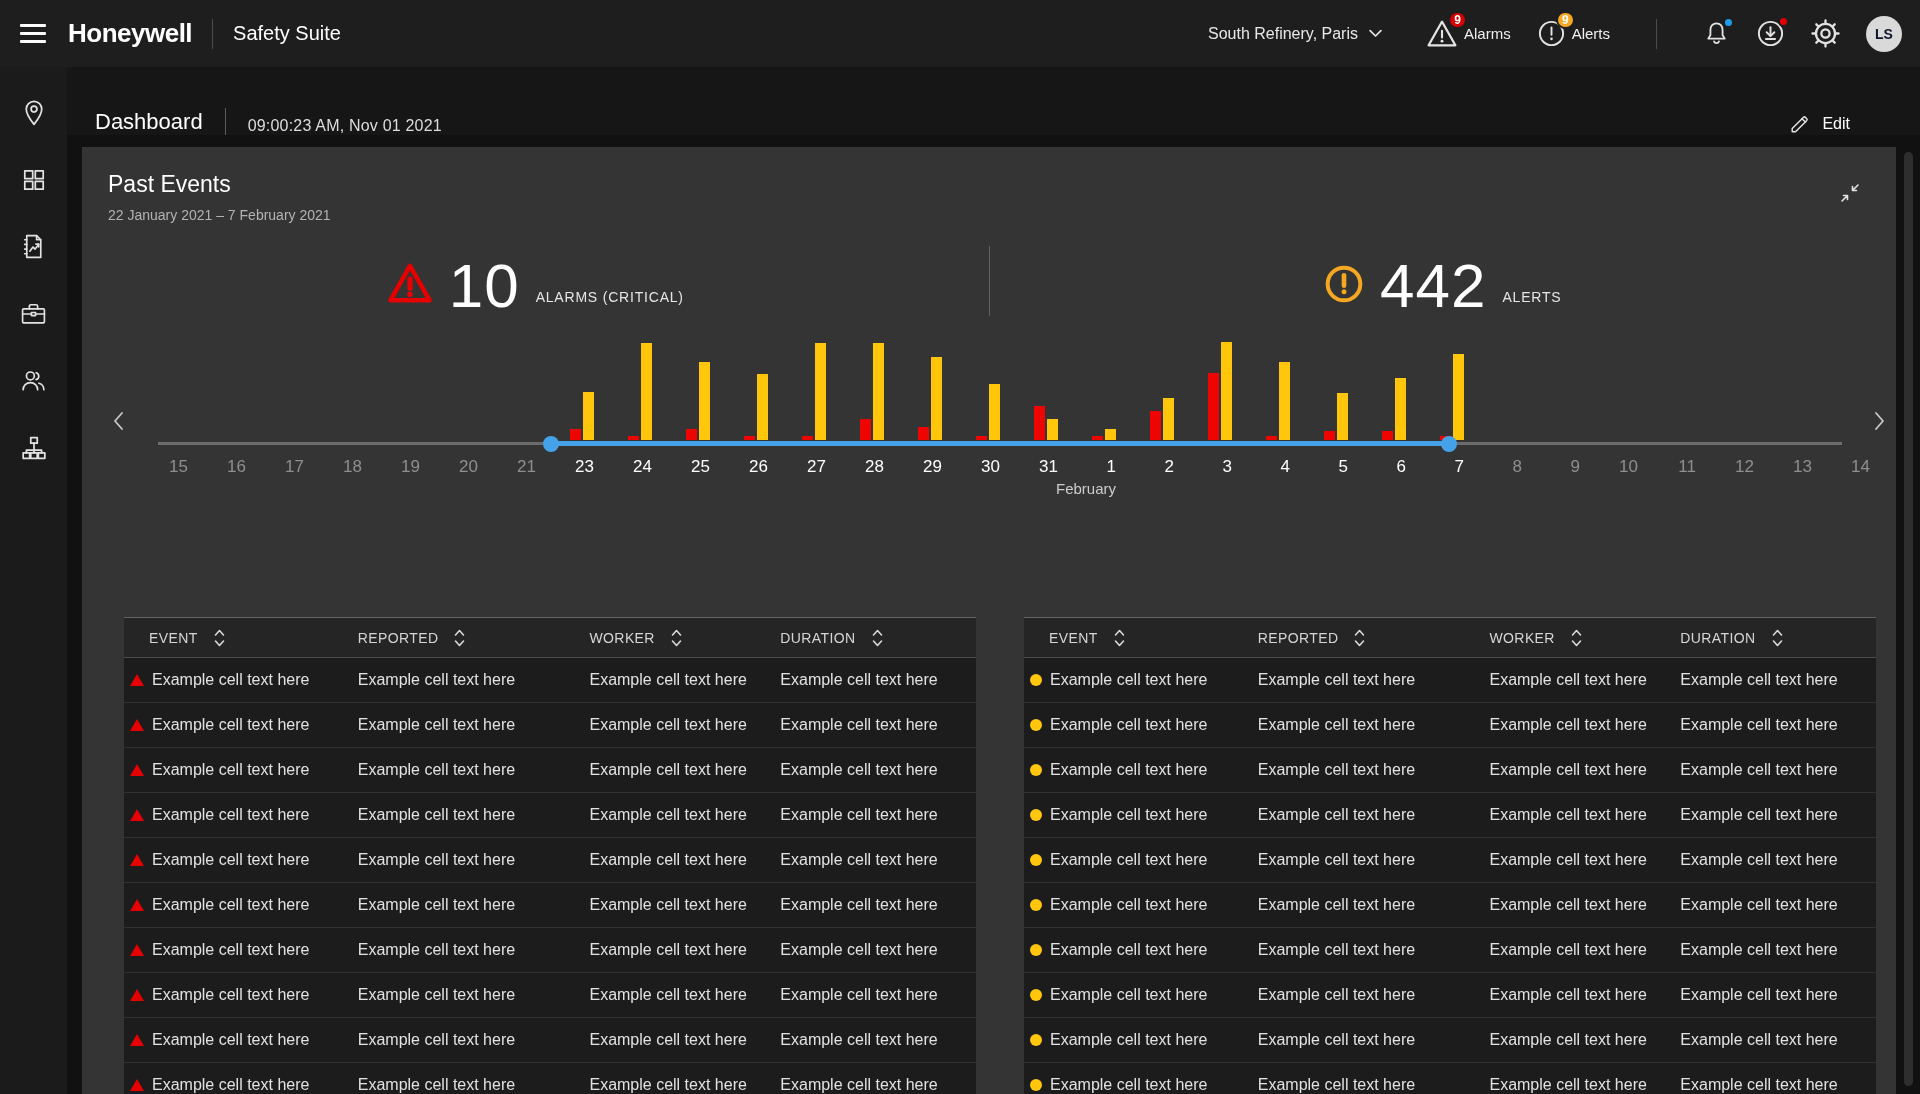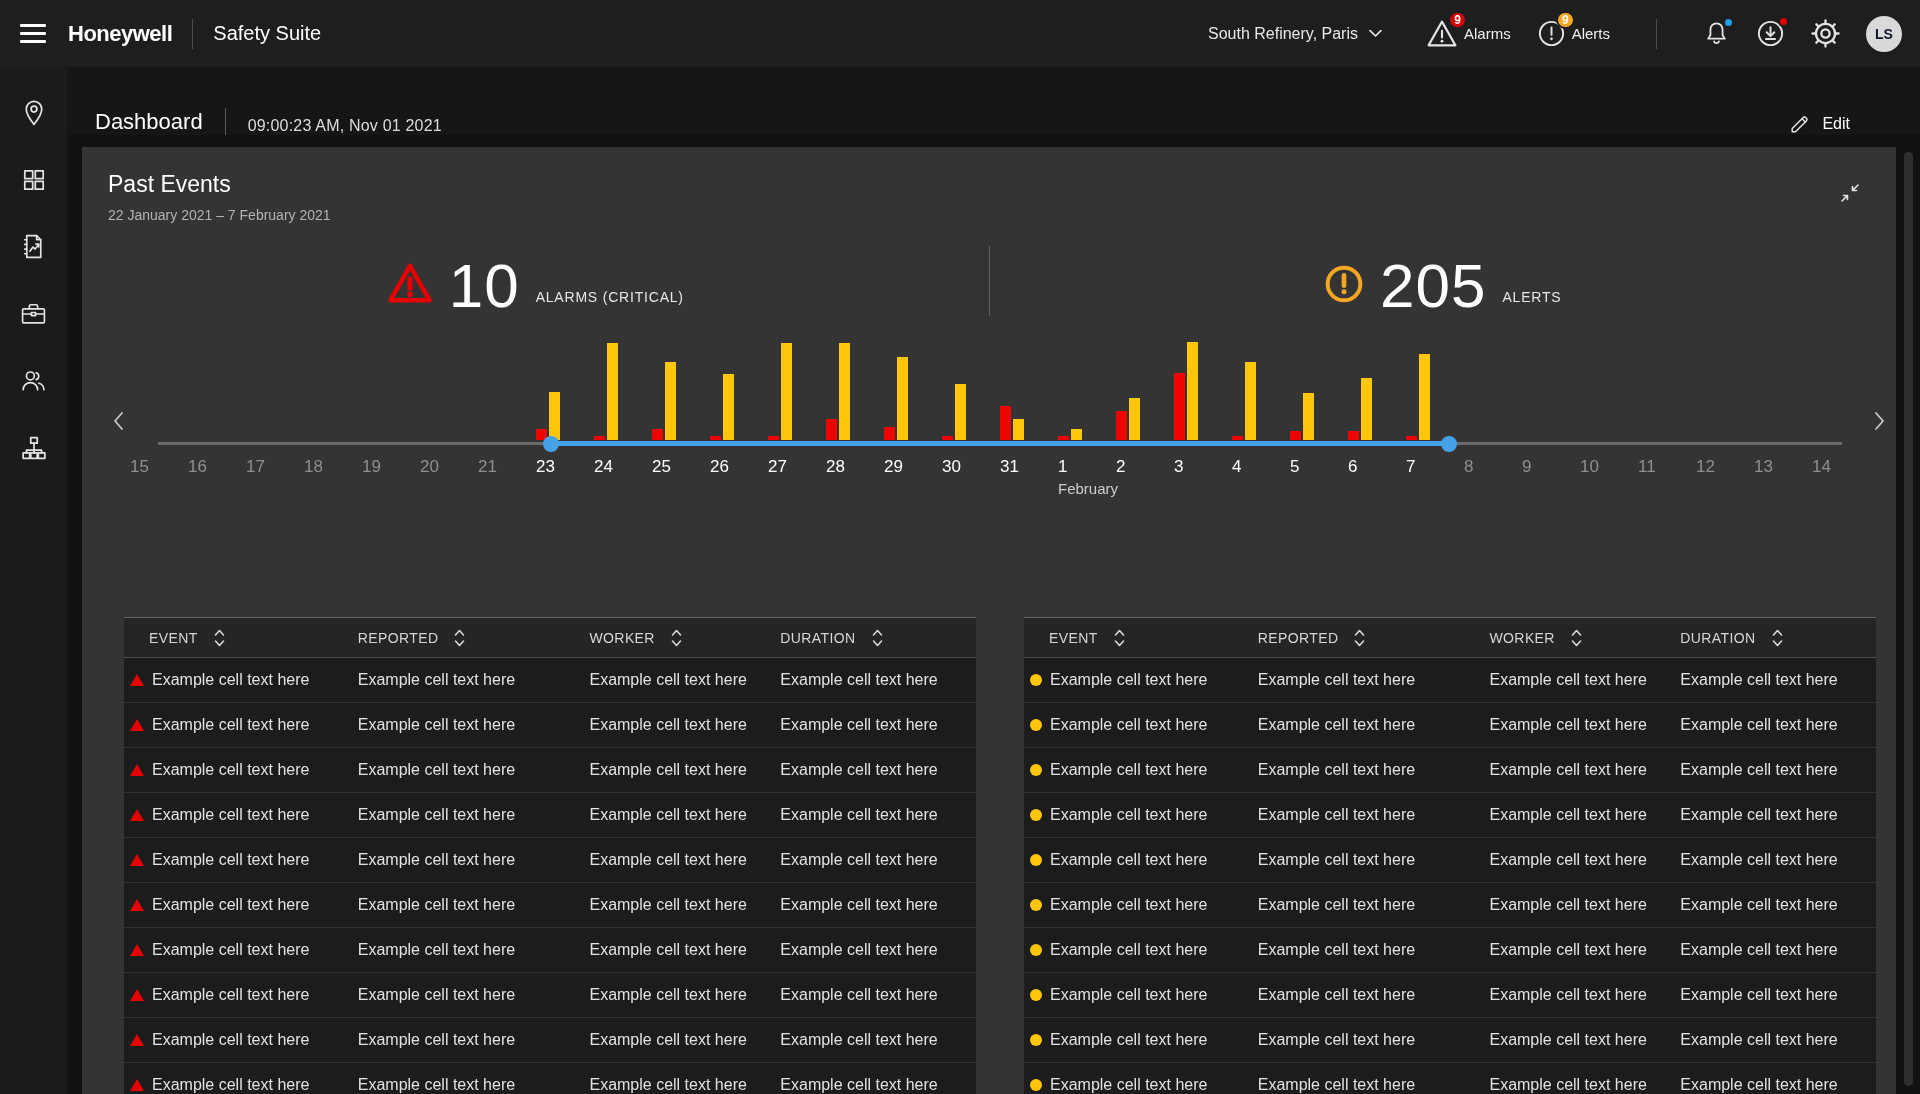--- a/index.html
+++ b/index.html
@@ -8,21 +8,21 @@
   button{font-family:inherit}
   .ico{stroke:#E3E3E3;fill:none;stroke-width:1.6;stroke-linecap:round;stroke-linejoin:round}
 
   
   .topbar{height:67px;background:#1E1E1E;display:flex;align-items:center;
     justify-content:space-between;padding:0 18px 0 20px;position:relative;z-index:3}
   .tb-left{display:flex;align-items:center}
   .hamburger{width:26px;height:19px;display:flex;flex-direction:column;justify-content:space-between;
     background:none;border:none;cursor:pointer}
   .hamburger span{display:block;height:2.6px;background:#fff;border-radius:1px}
-  .logo{font-size:22px;font-weight:700;letter-spacing:-.5px;margin-left:22px}
+  .logo{font-size:26px;font-weight:700;letter-spacing:-.5px;margin-left:22px}
   .vdiv{width:1px;height:30px;background:#4D4D4D;margin:0 20px}
   .suite{font-size:20px;font-weight:400}
   .tb-right{display:flex;align-items:center;gap:26px}
   .loc{display:flex;align-items:center;gap:11px;font-size:16px;color:#E8E8E8;
     background:none;border:none;cursor:pointer;margin-right:18px}
   .hdr-alert{display:flex;align-items:center;gap:6px;font-size:15px;color:#EFEFEF;
     background:none;border:none;cursor:pointer}
   .iconwrap{position:relative;display:inline-flex}
   .badge{position:absolute;top:-8px;right:-9px;min-width:18px;height:18px;padding:0 4px;
     border-radius:9px;display:flex;align-items:center;justify-content:center;
@@ -66,21 +66,21 @@
   .stat svg{margin-bottom:11px}
   .stat-num{font-size:62px;font-weight:300;line-height:.94;letter-spacing:1px}
   .stat-lbl{font-size:14px;color:#E6E6E6;letter-spacing:.8px;margin-bottom:10px}
   .stat-div{width:1px;background:#616161;height:70px;align-self:center}
   .ico-red{stroke:#E60000;stroke-width:2.4}
   .ico-amber{stroke:#F5A623;stroke-width:2.4}
 
   
   .chart{position:relative;height:172px;margin-top:22px}
   .cells{position:absolute;left:48px;right:26px;top:0;bottom:0;display:flex}
-  .chart-cell{flex:1;display:flex;flex-direction:column;align-items:flex-start;position:relative;cursor:pointer}
+  .chart-cell{flex:1;display:flex;flex-direction:column;align-items:flex-end;position:relative;cursor:pointer}
   .bars{height:103px;display:flex;align-items:flex-end;gap:2px}
   .bar{width:11px;flex:none}
   .bar-red{background:#EE0400}
   .bar-yellow{background:#FFC60B}
   .gray-line{position:absolute;top:105px;height:3px;background:#6B6B6B}
   .sel-line{position:absolute;top:104px;height:5px;background:#45A2E8;border-radius:3px}
   .range-dot{position:absolute;top:99px;width:16px;height:16px;border-radius:50%;background:#45A2E8}
   .tick-label{margin-top:17px;font-size:17px;color:#8F8F8F}
   .tick-label.sel{color:#FFF}
   .month-label{position:absolute;top:143px;font-size:15px;color:#CCC;white-space:nowrap}
@@ -271,21 +271,21 @@
           <span class="stat-num">10</span>
           <span class="stat-lbl">ALARMS (CRITICAL)</span>
         </div>
         <div class="stat-div"></div>
         <div class="stat">
           <svg class="ico ico-amber" width="40" height="40" viewBox="0 0 24 24">
             <circle cx="12" cy="12" r="9.8"></circle>
               <line x1="12" y1="6.8" x2="12" y2="13" style="stroke-width:2.8"></line>
             <circle cx="12" cy="16.6" r="1.5" fill="#F5A623" stroke="none"></circle>
           </svg>
-          <span class="stat-num">205</span>
+          <span class="stat-num">442</span>
           <span class="stat-lbl">ALERTS</span>
         </div>
       </div>
 
       <div class="chart">
         <button class="chart-nav prev">
           <svg class="ico" width="12" height="20" viewBox="0 0 12 20" style="stroke:#C9C9C9;stroke-width:1.8">
               <path d="M10 2L3 10l7 8"></path>
             </svg>
         </button>

